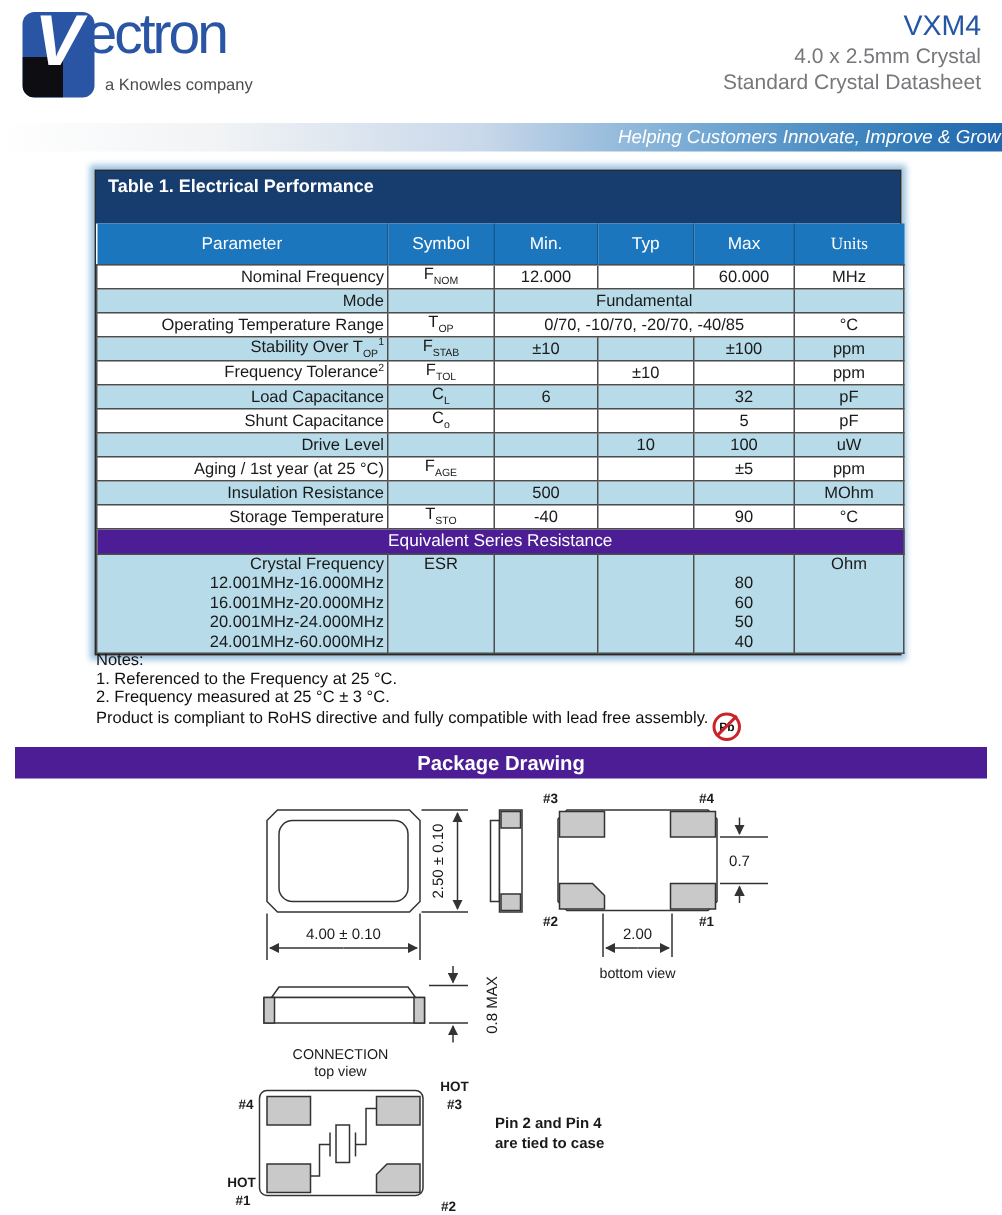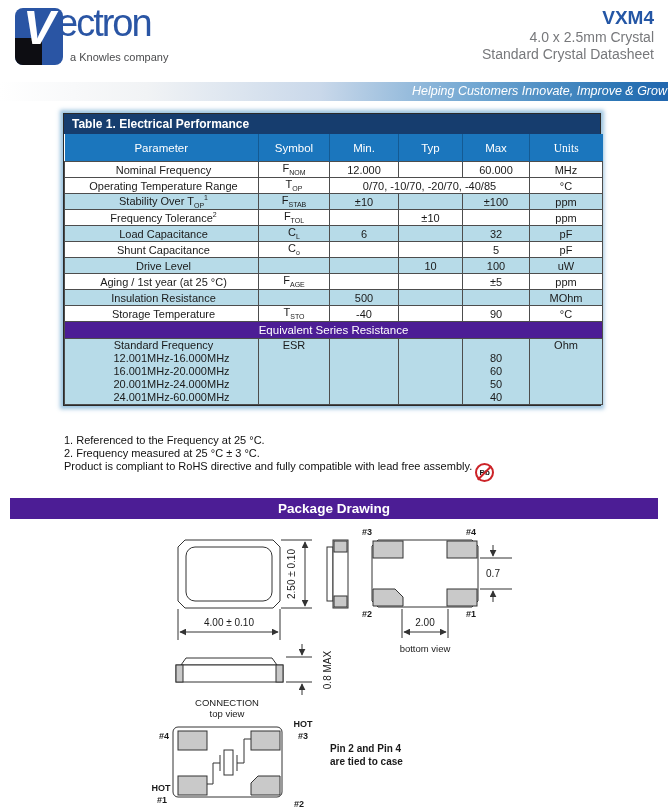--- a/index.html
+++ b/index.html
@@ -9,39 +9,39 @@
   
   .logo-box{position:absolute;left:15px;top:8px;width:48px;height:57px;background:#2a55a4;
             border-radius:8px;overflow:hidden;}
   .logo-black{position:absolute;left:0;bottom:0;width:27px;height:27px;background:#0d0d12;}
   .logo-v{position:absolute;left:0;top:-4px;width:100%;text-align:center;color:#fff;
           font-size:48px;font-weight:bold;font-style:italic;line-height:1;}
   .brand-rest{position:absolute;left:57px;top:2px;font-size:38px;color:#2a55a4;
               letter-spacing:-2px;font-weight:normal;}
   .brand-tagline{position:absolute;left:70px;top:51px;font-size:11px;color:#4a4b4d;}
   .hdr-right{position:absolute;right:14px;top:8px;text-align:right;}
-  .hdr-product{font-size:19px;font-weight:bold;color:#2456a5;line-height:1.1;}
+  .hdr-product{font-size:19px;font-weight:normal;color:#2456a5;line-height:1.1;}
   .hdr-sub{font-size:14px;color:#77787b;line-height:1.22;}
 
   .tagline-banner{position:absolute;left:0;top:82px;width:668px;height:19px;line-height:19px;
     background:linear-gradient(to right,#ffffff 0%,#f1f3f5 22%,#c9d8ea 48%,#6ea5d1 72%,#2d77b6 92%,#2166ae 100%);
     color:#fff;font-style:italic;font-size:12.5px;text-align:right;padding-right:1px;box-sizing:border-box;}
 
   
   .tablewrap{position:absolute;left:63px;top:113px;width:538px;background:#fff;
              border:1px solid #2a2a2a;box-shadow:0 0 4px 3px rgba(130,180,215,.8);box-sizing:border-box;}
-  .tbl-title{background:#163d6e;color:#fff;font-weight:bold;font-size:12px;height:20px;
+  .tbl-title{background:#163d6e;color:#fff;font-weight:bold;font-size:12px;height:35px;
              line-height:20px;padding-left:8px;}
   table{border-collapse:collapse;table-layout:fixed;width:100%;font-size:11px;}
   thead th{background:#1b76bd;color:#fff;font-weight:normal;height:25px;font-size:11.5px;
            border-right:1px solid rgba(10,40,70,.35);}
   thead th:last-child{border-right:none;font-family:Liberation Serif, serif;}
   tbody td{border:1px solid #4d4d4d;height:15px;padding:0 2px;background:#fff;}
   tbody tr.shade td{background:#b7dbe8;}
-  td.p{text-align:center;padding-left:6px;}
+  td.p{text-align:right;padding-left:6px;}
   td.c{text-align:center;}
   sub{font-size:7px;}
   sup{font-size:7px;vertical-align:super;}
   tr.band td{background:#4c1d95;color:#fff;text-align:center;height:16px;font-size:11.5px;}
   tr.esr td{vertical-align:top;}
   .ln{height:13px;line-height:13px;}
   .ind{padding-left:16px;}
 
   
   .notes{position:absolute;left:64px;top:434px;font-size:11px;line-height:12.6px;color:#111;}
@@ -108,20 +108,26 @@
       </thead>
       <tbody>
         <tr>
           <td class="p"><span>Nominal Frequency</span></td>
           <td class="c"><span>F</span><sub>NOM</sub></td>
           <td class="c">12.000</td>
           <td class="c"></td>
           <td class="c">60.000</td>
           <td class="c">MHz</td>
         </tr>
+        <tr class="shade">
+          <td class="p">Mode</td>
+          <td class="c"></td>
+          <td class="c" colspan="3">Fundamental</td>
+          <td class="c"></td>
+        </tr>
         <tr>
           <td class="p">Operating Temperature Range</td>
           <td class="c"><span>T</span><sub>OP</sub></td>
           <td class="c" colspan="3">0/70, -10/70, -20/70, -40/85</td>
           <td class="c">°C</td>
         </tr>
         <tr class="shade">
           <td class="p"><span>Stability Over T</span><sub>OP</sub><sup>1</sup></td>
           <td class="c"><span>F</span><sub>STAB</sub></td>
           <td class="c">±10</td>
@@ -183,21 +189,21 @@
           <td class="c">-40</td>
           <td class="c"></td>
           <td class="c">90</td>
           <td class="c">°C</td>
         </tr>
         <tr class="band">
           <td colspan="6">Equivalent Series Resistance</td>
         </tr>
         <tr class="shade esr">
           <td class="p">
-            <div class="ln">Standard Frequency</div>
+            <div class="ln">Crystal Frequency</div>
             <div class="ln ind">12.001MHz-16.000MHz</div>
             <div class="ln ind">16.001MHz-20.000MHz</div>
             <div class="ln ind">20.001MHz-24.000MHz</div>
             <div class="ln ind">24.001MHz-60.000MHz</div>
           </td>
           <td class="c">
               <div class="ln">ESR</div>
             </td>
           <td class="c"></td>
           <td class="c"></td>
@@ -210,20 +216,21 @@
           </td>
           <td class="c">
               <div class="ln">Ohm</div>
             </td>
         </tr>
       </tbody>
     </table>
   </div>
 
   <div class="notes">
+    <div>Notes:</div>
     <div>1. Referenced to the Frequency at 25 °C.</div>
     <div>2. Frequency measured at 25 °C ± 3 °C.</div>
     <div class="rohs-line"><span>Product is compliant to RoHS directive and fully compatible with lead free assembly.</span><span class="pb-icon"><span>Pb</span></span></div>
   </div>
 
   <div class="pkg-banner">Package Drawing</div>
 
   <div class="drawing">
     <svg width="668" height="292" viewBox="0 0 668 292">
       <defs>

